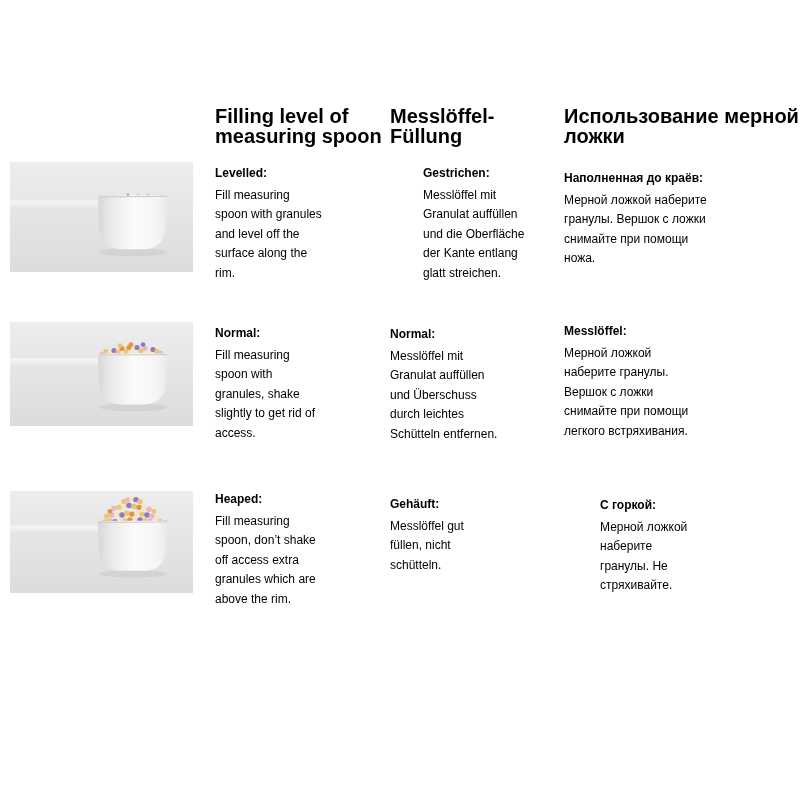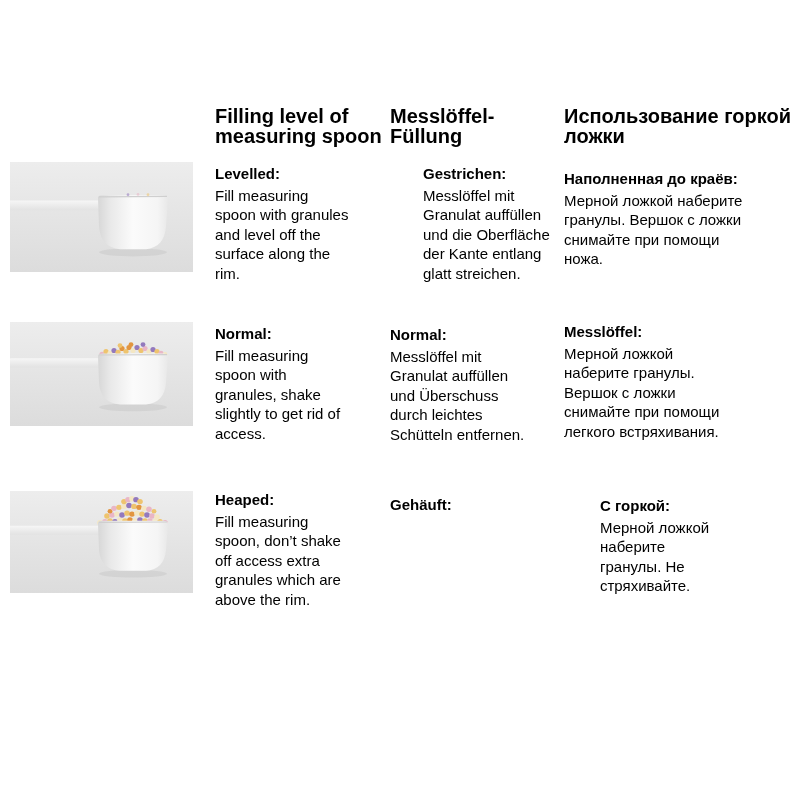--- a/index.html
+++ b/index.html
@@ -15,21 +15,21 @@
   #photo-1{top:162px;height:110px;}
   #photo-2{top:322px;height:104px;}
   #photo-3{top:491px;height:102px;}
   .photo svg{width:100%;height:100%;display:block;}
 
   .col-header{
     position:absolute;top:106px;
     font-weight:bold;font-size:20px;line-height:20px;
     white-space:pre-line;
   }
-  .cell{position:absolute;font-size:15px;line-height:19.5px;}
+  .cell{position:absolute;font-size:12px;line-height:19.5px;}
   .cell .cell-title{font-weight:bold;margin:0 0 2px 0;}
   .cell .cell-body{white-space:pre-line;margin:0;}
 
   .c-en{left:215px;width:172px;}
   .c-de{left:390px;width:172px;}
   .c-ru{left:564px;width:235px;}
 
   #cell-1-en{top:164px;} #cell-1-de{top:164px;margin-left:33px;} #cell-1-ru{top:169px;}
   #cell-2-en{top:324px;} #cell-2-de{top:325px;} #cell-2-ru{top:322px;}
   #cell-3-en{top:490px;} #cell-3-de{top:495px;} #cell-3-ru{top:496px;margin-left:36px;}
@@ -183,21 +183,21 @@
       <circle cx="130" cy="11" r="2.8" fill="#eec46f"></circle>
     </g>
     <path d="M88,33 C88,31.8 90,31 93,31 L153,31 C156,31 158,32 158,34 L156,61 C155,75 148,82 136,83 L110,83 C97,82 90,75 89,61 Z" fill="url(#bowl3)"></path>
     <path d="M89,32.6 L157,32.2" stroke="#cfcfcf" stroke-width="1.2" fill="none"></path>
   </svg>
 </figure>
 
 <div class="col-header c-en">Filling level of
 measuring spoon</div>
 <div class="col-header c-de">Messlöffel-Füllung</div>
-<div class="col-header c-ru">Использование горкой
+<div class="col-header c-ru">Использование мерной
 ложки</div>
 
 <div class="cell c-en" id="cell-1-en">
   <p class="cell-title">Levelled:</p>
   <p class="cell-body">Fill measuring
 spoon with granules
 and level off the
 surface along the
 rim.</p>
 </div>
@@ -245,20 +245,23 @@
 <div class="cell c-en" id="cell-3-en">
   <p class="cell-title">Heaped:</p>
   <p class="cell-body">Fill measuring
 spoon, don’t shake
 off access extra
 granules which are
 above the rim.</p>
 </div>
 <div class="cell c-de" id="cell-3-de">
   <p class="cell-title">Gehäuft:</p>
+  <p class="cell-body">Messlöffel gut
+füllen, nicht
+schütteln.</p>
 </div>
 <div class="cell c-ru" id="cell-3-ru">
   <p class="cell-title">С горкой:</p>
   <p class="cell-body">Мерной ложкой
 наберите
 гранулы. Не
 стряхивайте.</p>
 </div>
 
 </body></html>

